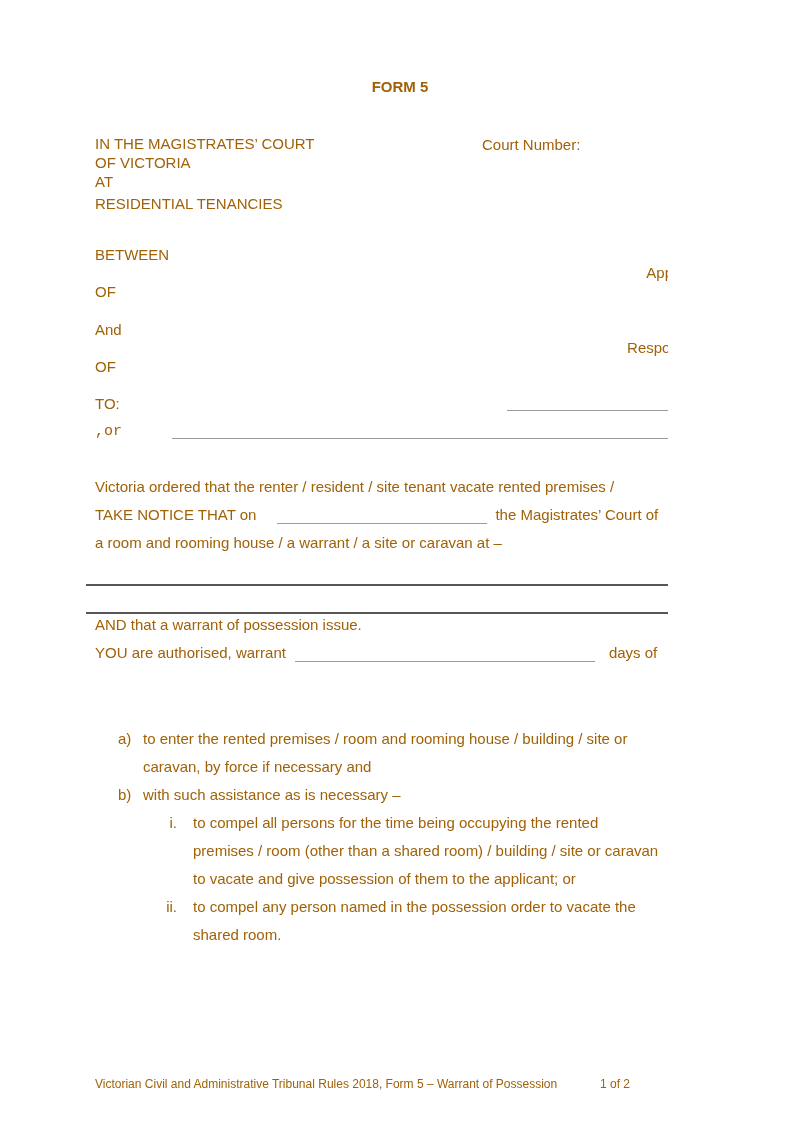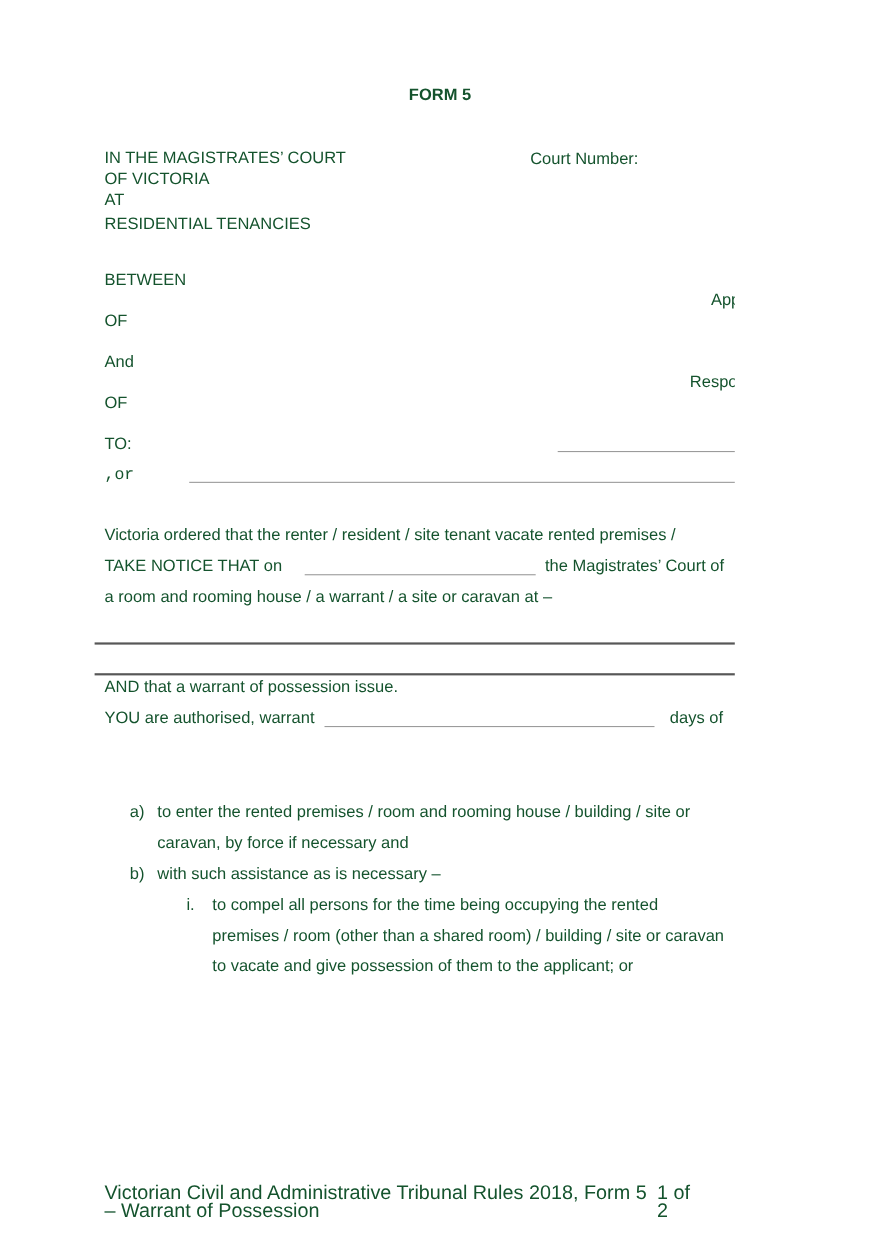--- a/index.html
+++ b/index.html
@@ -3,21 +3,21 @@
 <meta charset="utf-8">
 <style>
   html, body { margin: 0; padding: 0; background: #ffffff; }
   .page {
     position: relative;
     width: 668px;
     height: 1130px;
     background: #ffffff;
     font-family: "Liberation Sans", sans-serif;
     font-size: 15px;
-    color: #14532d;
+    color: #a16207;
     overflow: hidden;
   }
   .abs { position: absolute; }
   .pre { white-space: pre-line; }
   .lh19 { line-height: 19px; }
   .lh28 { line-height: 28px; }
   .bold { font-weight: bold; }
   .rightalign { text-align: right; }
   .center { text-align: center; }
 
@@ -48,21 +48,21 @@
   .t-alpha { padding-left: 48px; }
   .t-roman { padding-left: 98px; }
 
   .footer {
     position: absolute;
     left: 95px;
     right: 38px;
     top: 1076px;
     display: flex;
     justify-content: space-between;
-    font-size: 18px;
+    font-size: 12px;
     line-height: 16px;
   }
 </style>
 </head>
 <body>
 
 <div class="page">
 
   <div class="abs bold center lh19" style="top:77px; left:0; width:800px;">
     <div>FORM 5</div>
@@ -114,20 +114,25 @@
     <div class="li">
       <span class="marker m-alpha">b)</span>
       <div class="t-alpha pre">with such assistance as is necessary –</div>
     </div>
     <div class="li">
       <span class="marker m-roman">i.</span>
       <div class="t-roman pre">to compel all persons for the time being occupying the rented
 premises / room (other than a shared room) / building / site or caravan
 to vacate and give possession of them to the applicant; or</div>
     </div>
+    <div class="li">
+      <span class="marker m-roman">ii.</span>
+      <div class="t-roman pre">to compel any person named in the possession order to vacate the
+shared room.</div>
+    </div>
   </div>
 
   <div class="footer">
     <span>Victorian Civil and Administrative Tribunal Rules 2018, Form 5 – Warrant of Possession</span>
     <span>1 of 2</span>
   </div>
 
 </div>
 
 </body></html>

